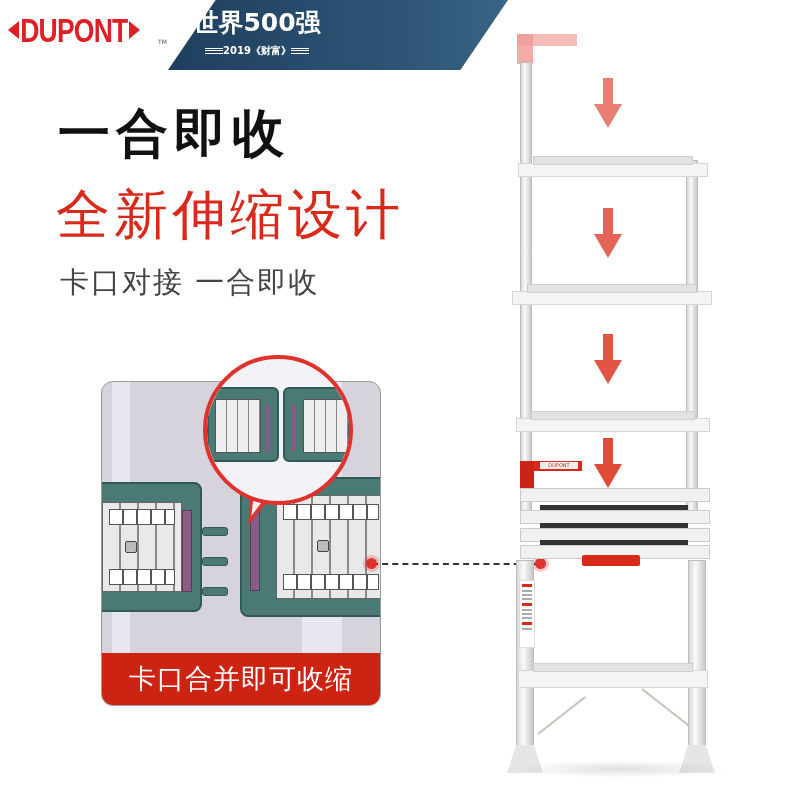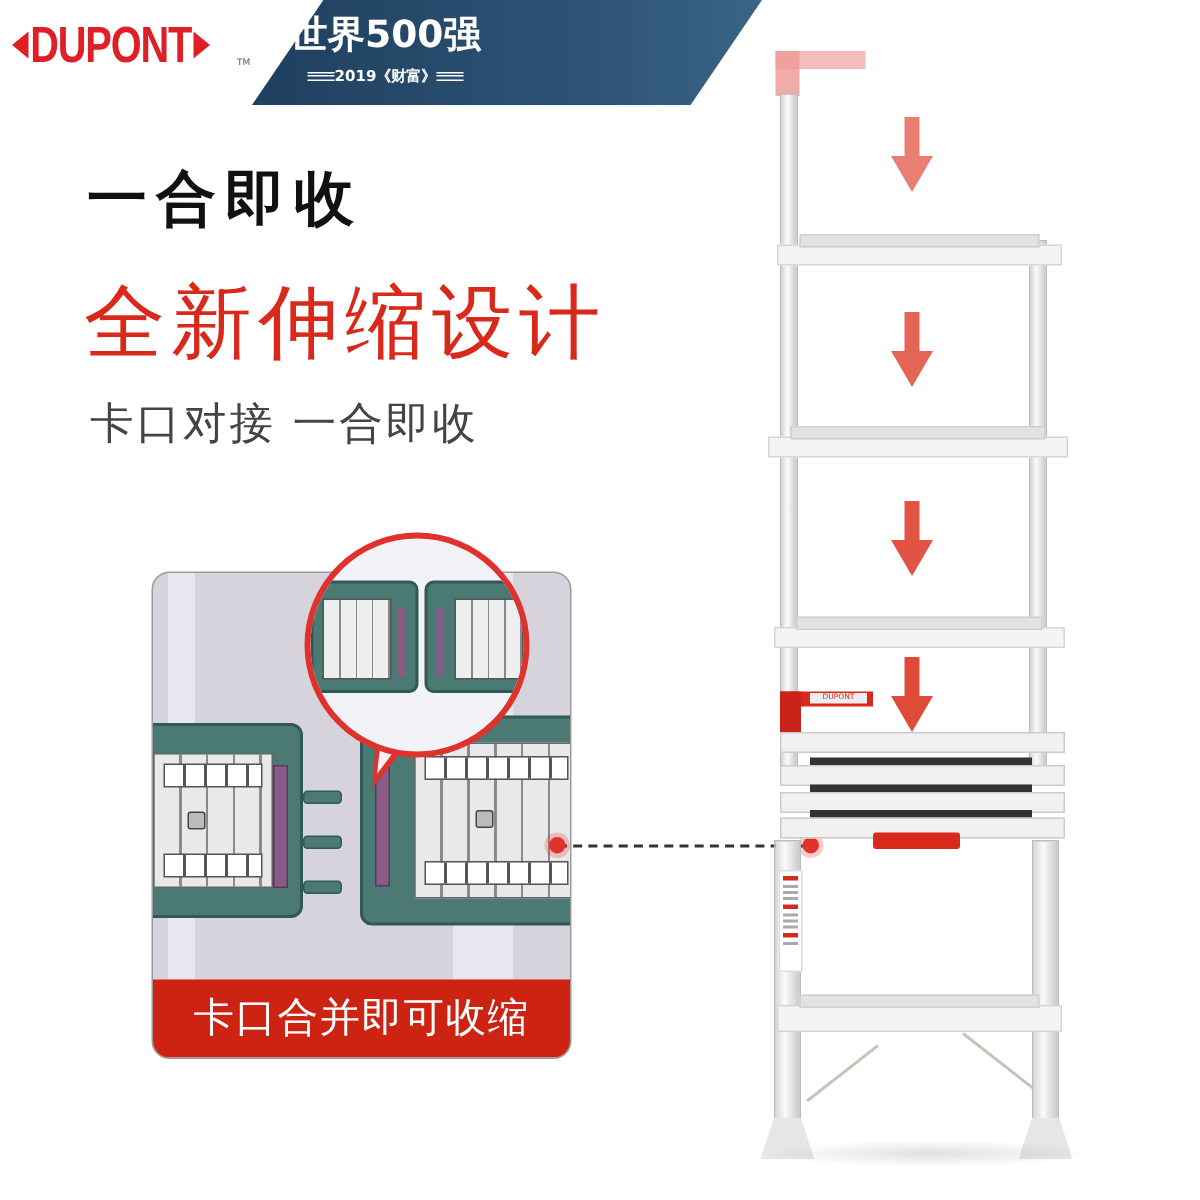--- a/index.html
+++ b/index.html
@@ -11,21 +11,21 @@
   .logo .tri.l{border-right:11px solid #e01e26;}
   .logo .tri.r{border-left:11px solid #e01e26;}
   .logo .word{color:#e01e26;font-family:"Liberation Sans",sans-serif;font-weight:bold;font-size:34px;letter-spacing:-1px;transform:scaleX(0.78);transform-origin:center;line-height:40px;margin:0 -18px;}
   .logo .tm{position:absolute;left:150px;top:28px;font-size:6px;color:#555;}
   .banner{left:168px;top:0;width:340px;height:70px;background:linear-gradient(90deg,#1f3f60,#2e5575 70%,#3b6585);clip-path:polygon(14% 0,100% 0,86% 100%,0 100%);}
   .banner-title{left:192px;top:6px;width:130px;color:#fff;font-weight:bold;font-size:25px;text-align:center;letter-spacing:0px;white-space:nowrap;}
   .banner-sub{left:192px;top:44px;width:130px;color:#fff;font-size:10px;font-weight:bold;text-align:center;display:flex;align-items:center;justify-content:center;gap:0;}
   .banner-sub .lines{width:18px;height:6px;border-top:1.5px solid #fff;border-bottom:1.5px solid #fff;box-sizing:border-box;position:relative;}
   .banner-sub .lines:after{content:"";position:absolute;left:0;right:0;top:1px;border-top:1.5px solid #fff;}
   
-  .h1{left:58px;top:98px;font-size:40px;font-weight:bold;color:#111;letter-spacing:6px;line-height:70px;}
+  .h1{left:58px;top:98px;font-size:52px;font-weight:bold;color:#111;letter-spacing:6px;line-height:70px;}
   .h2{left:56px;top:182px;font-size:54px;color:#d8291b;letter-spacing:4px;line-height:66px;}
   .h3{left:60px;top:262px;font-size:29px;color:#444;letter-spacing:2px;line-height:40px;}
   
   .card{left:101px;top:381px;width:280px;height:325px;border-radius:12px;overflow:hidden;background:#d6d3dc;border:1px solid #9b9b9b;box-sizing:border-box;padding-left:16px;}
   .card .bg-post{position:absolute;top:0;bottom:50px;background:#e8e6ee;}
   .card .clip{position:absolute;background:#4a7a73;border:2px solid #2f5a55;border-radius:8px;box-sizing:border-box;}
   .card .gear{position:absolute;background:repeating-linear-gradient(90deg,#e9e9e9 0 16px,#8a8a8a 16px 18px),#ddd;border:1px solid #666;box-sizing:border-box;}
   .card .gear .grid{position:absolute;left:6px;right:6px;height:14px;border:1px solid #555;background:repeating-linear-gradient(90deg,#fff 0 12px,#555 12px 14px);}
   .card .gear .hole{position:absolute;width:10px;height:10px;border:1px solid #444;background:#bbb;border-radius:2px;}
   .card .latch{position:absolute;background:#8a5b86;border:1px solid #5a3a58;}

